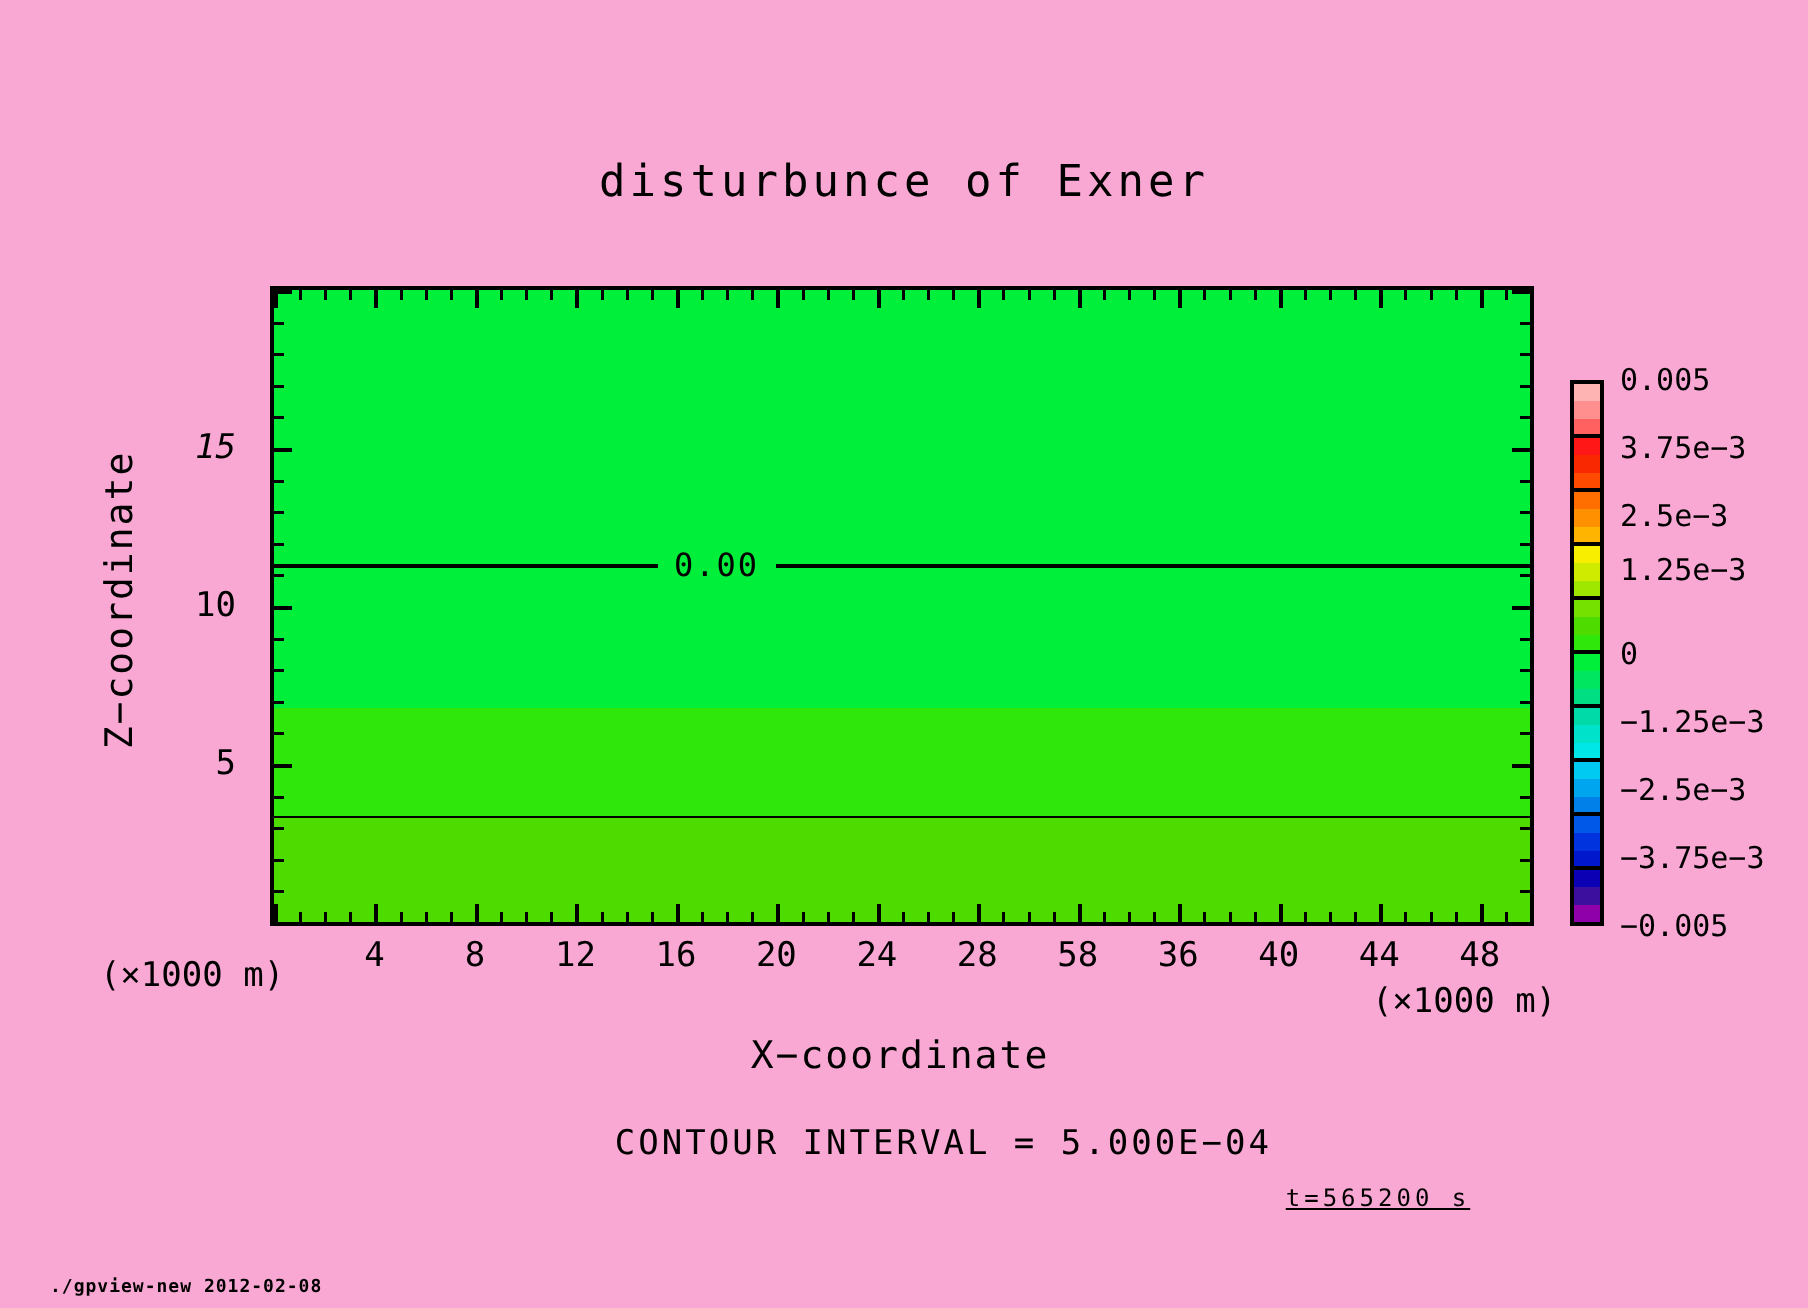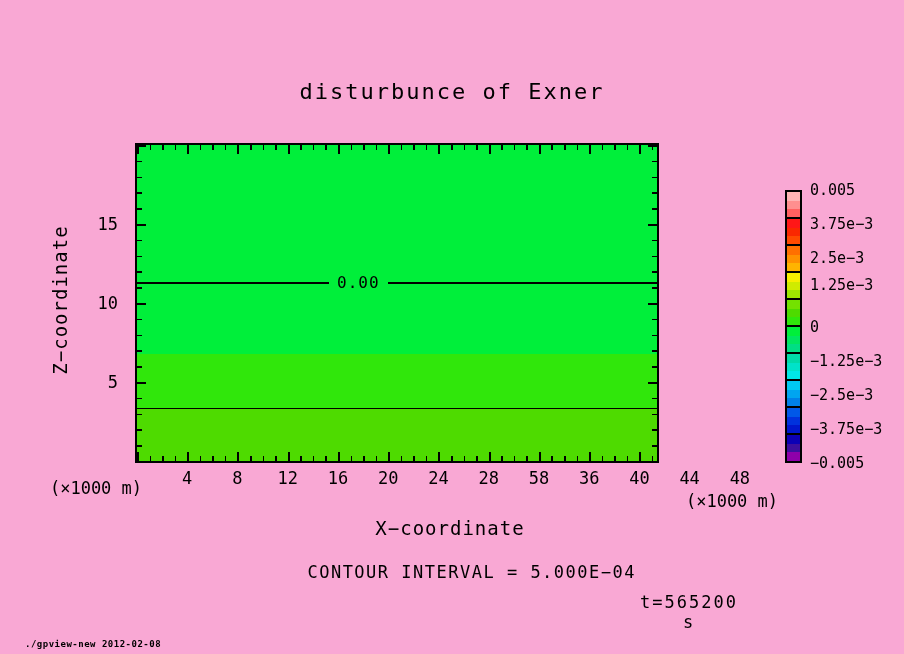--- a/index.html
+++ b/index.html
@@ -3,21 +3,21 @@
 <meta charset="utf-8">
 <style>
   html,body{margin:0;padding:0;background:#fff;}
   .fig{position:relative;width:904px;height:654px;background:#f9a8d4;overflow:hidden;
        font-family:"DejaVu Sans Mono",monospace;color:#000;}
 
   .title{position:absolute;top:79px;left:0;width:904px;text-align:center;
          font-size:22px;letter-spacing:2px;white-space:pre;}
 
   
-  .plot{position:absolute;left:135px;top:143px;width:524px;height:320px;
+  .plot{position:absolute;left:135px;top:143px;width:632px;height:320px;
         box-sizing:border-box;border:2px solid #000;overflow:hidden;}
   #bands,.band{position:absolute;left:0;width:628px;}
   #bands{top:0;height:316px;}
   .band{left:0;}
 
   
   .cline{position:absolute;left:0;width:628px;background:#000;}
   .cline.thick{height:2px;}
   .cline.thin{height:1px;}
   .clabel{position:absolute;left:192px;height:22px;line-height:22px;
@@ -44,21 +44,21 @@
   .ylabel{position:absolute;left:60px;top:300px;transform:translate(-50%,-50%) rotate(-90deg);
           font-size:19px;letter-spacing:1px;white-space:nowrap;}
   .xlabel{position:absolute;left:350px;top:517px;width:200px;text-align:center;
           font-size:19px;letter-spacing:1px;}
   .unit-left{position:absolute;left:45px;top:478px;width:102px;text-align:center;font-size:17px;}
   .unit-right{position:absolute;left:681px;top:491px;width:102px;text-align:center;font-size:17px;}
 
   .cinterval{position:absolute;left:296px;top:562px;width:340px;text-align:right;
              font-size:17px;letter-spacing:1.5px;}
   .timetext{position:absolute;left:628px;top:592px;width:122px;text-align:center;
-            font-size:17px;letter-spacing:2px;}
+            font-size:12px;letter-spacing:2px;text-decoration:underline;}
 
   
   .cbar{position:absolute;left:785px;top:190px;width:17px;height:273px;
         box-sizing:border-box;border:2px solid #000;}
   #cbar-segments{position:absolute;left:0;top:0;width:13px;height:269px;
                  display:flex;flex-direction:column;}
   .cbar-seg{flex:1 1 0;}
   .cbar-seg + .cbar-seg{border-top:2px solid #000;margin-top:-1px;}
   #cbar-labels{position:absolute;left:810px;top:190px;width:94px;height:273px;}
   .cbar-label{position:absolute;left:0;height:18px;line-height:18px;font-size:15px;white-space:pre;}
@@ -70,21 +70,21 @@
 <body>
 
 <div class="fig">
 
   <div class="title">disturbunce of Exner</div>
 
   <div class="ylabel">Z−coordinate</div>
   <div id="ztick-labels">
       <div class="ztick-label" style="top: 229px;">5</div>
       <div class="ztick-label" style="top: 150px;">10</div>
-      <div class="ztick-label" style="top: 71px;">15</div>
+      <div class="ztick-label" style="top: 71px; font-style: italic;">15</div>
     </div>
 
   <div class="plot">
     <div id="bands">
         <div class="band" style="top: 0px; height: 209.35px; background: rgb(0, 239, 58);"></div>
         <div class="band" style="top: 209.35px; height: 54.51px; background: rgb(48, 231, 11);"></div>
         <div class="band" style="top: 263.86px; height: 52.14px; background: rgb(78, 219, 0);"></div>
       </div>
     <div id="contours">
         <div class="cline thick" style="top: 137.25px;"></div>

